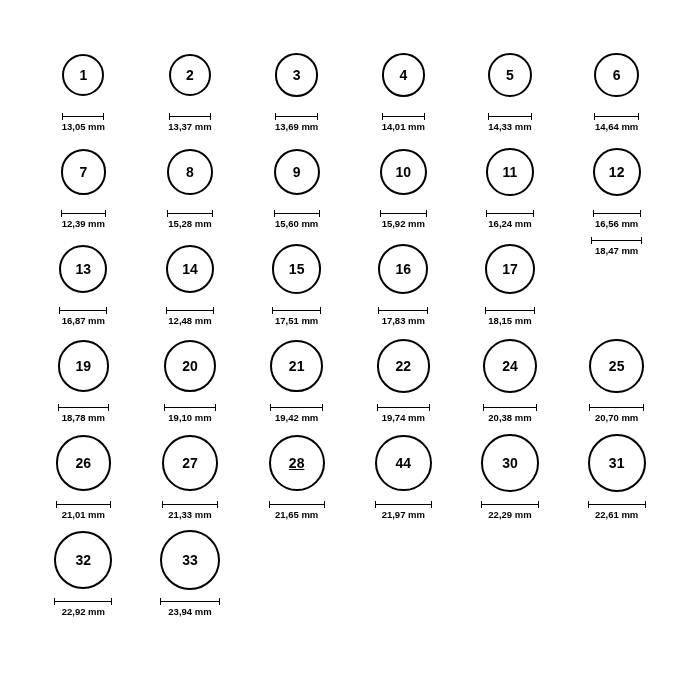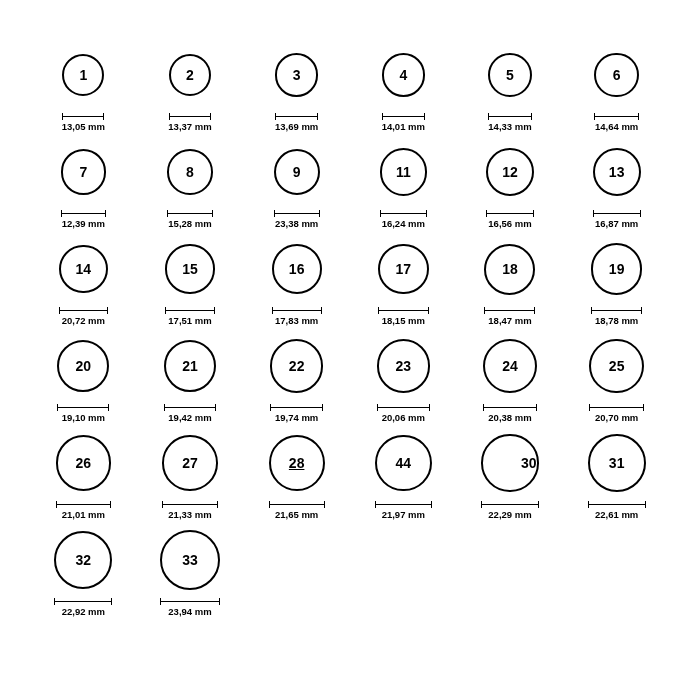--- a/index.html
+++ b/index.html
@@ -202,21 +202,34 @@
         <div class="ring-wrap">
           <div class="ring" style="width: 46.2px; height: 46.2px;">
             <span class="ring-num">9</span>
           </div>
         </div>
         <div class="measure" style="width: 46.2px;">
           <div class="bar" style="width: 100%;"></div>
           <div class="tick-l"></div>
           <div class="tick-r"></div>
         </div>
-        <div class="mm-label">23,38 mm</div>
+        <div class="mm-label">15,60 mm</div>
+      </div>
+      <div class="cell">
+        <div class="ring-wrap">
+          <div class="ring" style="width: 46.7px; height: 46.7px;">
+            <span class="ring-num">10</span>
+          </div>
+        </div>
+        <div class="measure" style="width: 46.7px;">
+          <div class="bar" style="width: 100%;"></div>
+          <div class="tick-l"></div>
+          <div class="tick-r"></div>
+        </div>
+        <div class="mm-label">15,92 mm</div>
       </div>
       <div class="cell">
         <div class="ring-wrap">
           <div class="ring" style="width: 47.3px; height: 47.3px;">
             <span class="ring-num">11</span>
           </div>
         </div>
         <div class="measure" style="width: 47.3px;">
           <div class="bar" style="width: 100%;"></div>
           <div class="tick-l"></div>
@@ -254,21 +267,21 @@
         <div class="ring-wrap">
           <div class="ring" style="width: 48.8px; height: 48.8px;">
             <span class="ring-num">14</span>
           </div>
         </div>
         <div class="measure" style="width: 48.8px;">
           <div class="bar" style="width: 100%;"></div>
           <div class="tick-l"></div>
           <div class="tick-r"></div>
         </div>
-        <div class="mm-label">20,72 mm</div>
+        <div class="mm-label">12,48 mm</div>
       </div>
       <div class="cell">
         <div class="ring-wrap">
           <div class="ring" style="width: 49.4px; height: 49.4px;">
             <span class="ring-num">15</span>
           </div>
         </div>
         <div class="measure" style="width: 49.4px;">
           <div class="bar" style="width: 100%;"></div>
           <div class="tick-l"></div>
@@ -296,25 +309,20 @@
           </div>
         </div>
         <div class="measure" style="width: 50.4px;">
           <div class="bar" style="width: 100%;"></div>
           <div class="tick-l"></div>
           <div class="tick-r"></div>
         </div>
         <div class="mm-label">18,15 mm</div>
       </div>
       <div class="cell">
-        <div class="ring-wrap">
-          <div class="ring" style="width: 51px; height: 51px;">
-            <span class="ring-num">18</span>
-          </div>
-        </div>
         <div class="measure" style="width: 51px;">
           <div class="bar" style="width: 100%;"></div>
           <div class="tick-l"></div>
           <div class="tick-r"></div>
         </div>
         <div class="mm-label">18,47 mm</div>
       </div>
       <div class="cell">
         <div class="ring-wrap">
           <div class="ring" style="width: 51.5px; height: 51.5px;">
@@ -362,33 +370,20 @@
         </div>
         <div class="measure" style="width: 53.1px;">
           <div class="bar" style="width: 100%;"></div>
           <div class="tick-l"></div>
           <div class="tick-r"></div>
         </div>
         <div class="mm-label">19,74 mm</div>
       </div>
       <div class="cell">
         <div class="ring-wrap">
-          <div class="ring" style="width: 53.6px; height: 53.6px;">
-            <span class="ring-num">23</span>
-          </div>
-        </div>
-        <div class="measure" style="width: 53.6px;">
-          <div class="bar" style="width: 100%;"></div>
-          <div class="tick-l"></div>
-          <div class="tick-r"></div>
-        </div>
-        <div class="mm-label">20,06 mm</div>
-      </div>
-      <div class="cell">
-        <div class="ring-wrap">
           <div class="ring" style="width: 54.1px; height: 54.1px;">
             <span class="ring-num">24</span>
           </div>
         </div>
         <div class="measure" style="width: 54.1px;">
           <div class="bar" style="width: 100%;"></div>
           <div class="tick-l"></div>
           <div class="tick-r"></div>
         </div>
         <div class="mm-label">20,38 mm</div>
@@ -453,21 +448,21 @@
         </div>
         <div class="measure" style="width: 56.7px;">
           <div class="bar" style="width: 100%;"></div>
           <div class="tick-l"></div>
           <div class="tick-r"></div>
         </div>
         <div class="mm-label">21,97 mm</div>
       </div>
       <div class="cell">
         <div class="ring-wrap">
-          <div class="ring" style="width: 57.3px; height: 57.3px; justify-content: flex-end;">
+          <div class="ring" style="width: 57.3px; height: 57.3px;">
             <span class="ring-num">30</span>
           </div>
         </div>
         <div class="measure" style="width: 57.3px;">
           <div class="bar" style="width: 100%;"></div>
           <div class="tick-l"></div>
           <div class="tick-r"></div>
         </div>
         <div class="mm-label">22,29 mm</div>
       </div>

